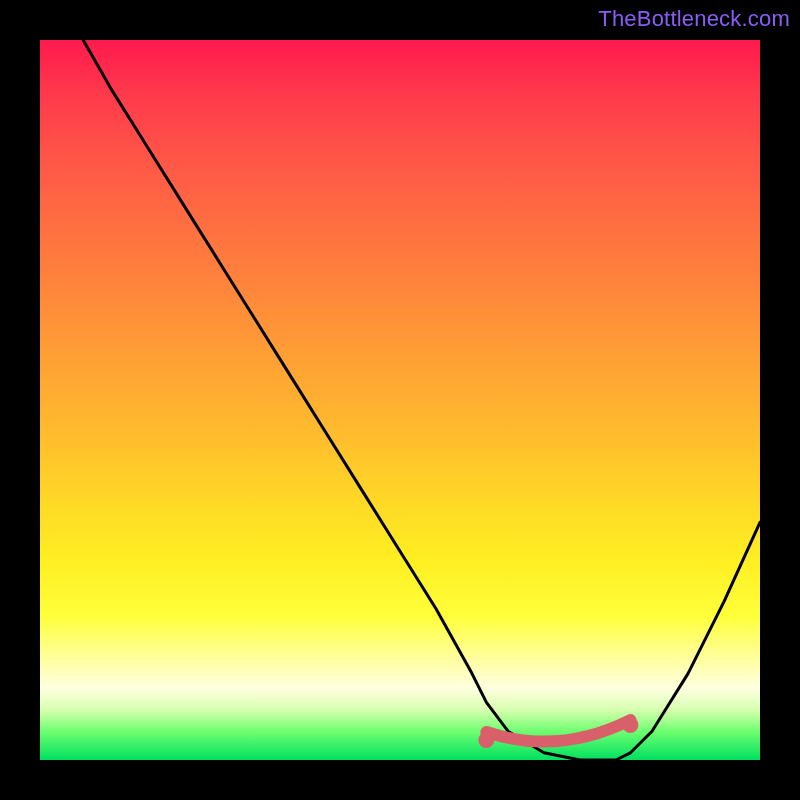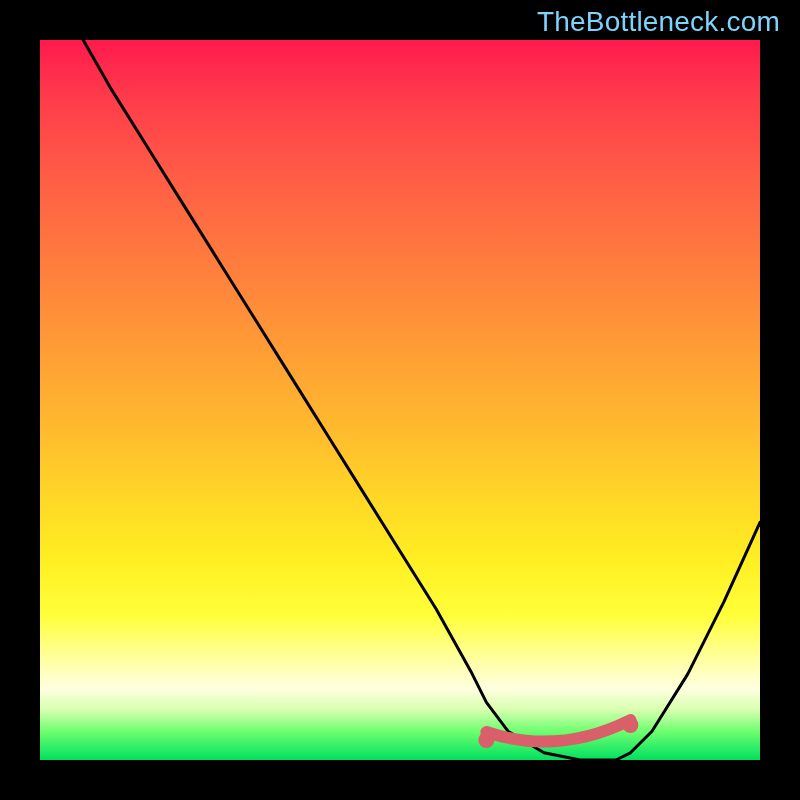--- a/index.html
+++ b/index.html
@@ -40,23 +40,23 @@
       #ffffa0 86%,
       #ffffe0 90%,
       #d8ffb0 93%,
       #6fff70 96%,
       #00e060 100%
     );
   }
   .watermark {
     position: absolute;
     top: 6px;
-    right: 20px;
-    color: #7dd3fc;
-    font-size: 28px;
+    right: 10px;
+    color: #8b5cf6;
+    font-size: 22px;
     font-weight: 500;
     letter-spacing: 0.2px;
     user-select: none;
   }
   svg.curve {
     position: absolute;
     left: 0;
     top: 0;
     width: 720px;
     height: 720px;

